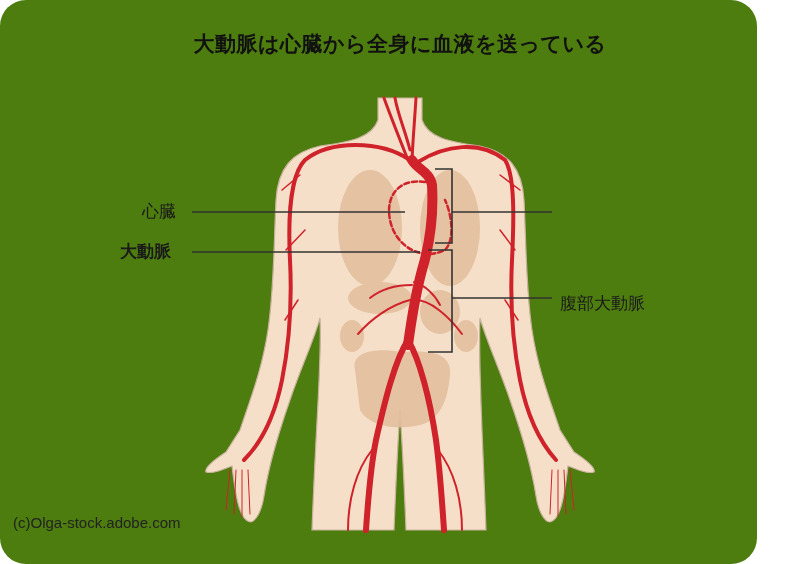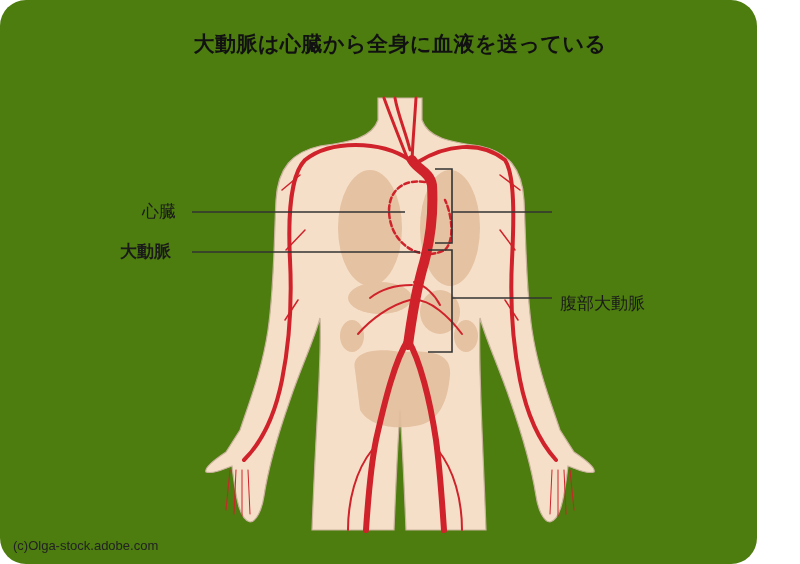--- a/index.html
+++ b/index.html
@@ -1,21 +1,21 @@
 <!DOCTYPE html>
 <html><head>
 <meta charset="utf-8">
 <style>
   html,body{margin:0;padding:0;background:#ffffff;}
   body{width:800px;height:564px;position:relative;overflow:hidden;font-family:"DejaVu Sans","Liberation Sans",sans-serif;}
   .card{position:absolute;left:0;top:0;width:757px;height:564px;background:#4d7c0f;border-radius:26px;overflow:hidden;}
   .title{position:absolute;left:0;top:30px;width:800px;text-align:center;font-size:21px;font-weight:bold;color:#111;letter-spacing:0.5px;}
   .figure{position:absolute;left:0;top:0;width:800px;height:564px;}
   .label{position:absolute;font-size:17px;color:#1a1a1a;white-space:nowrap;}
-  .credit{position:absolute;left:13px;top:538px;font-size:13px;color:#222;font-family:"Liberation Sans",sans-serif;}
+  .credit{position:absolute;left:13px;top:514px;font-size:15px;color:#222;font-family:"Liberation Sans",sans-serif;}
 </style>
 </head>
 <body>
 
 <div class="card">
 
   <div class="title">大動脈は心臓から全身に血液を送っている</div>
 
   <svg class="figure" viewBox="0 0 800 564" xmlns="http://www.w3.org/2000/svg">
 

